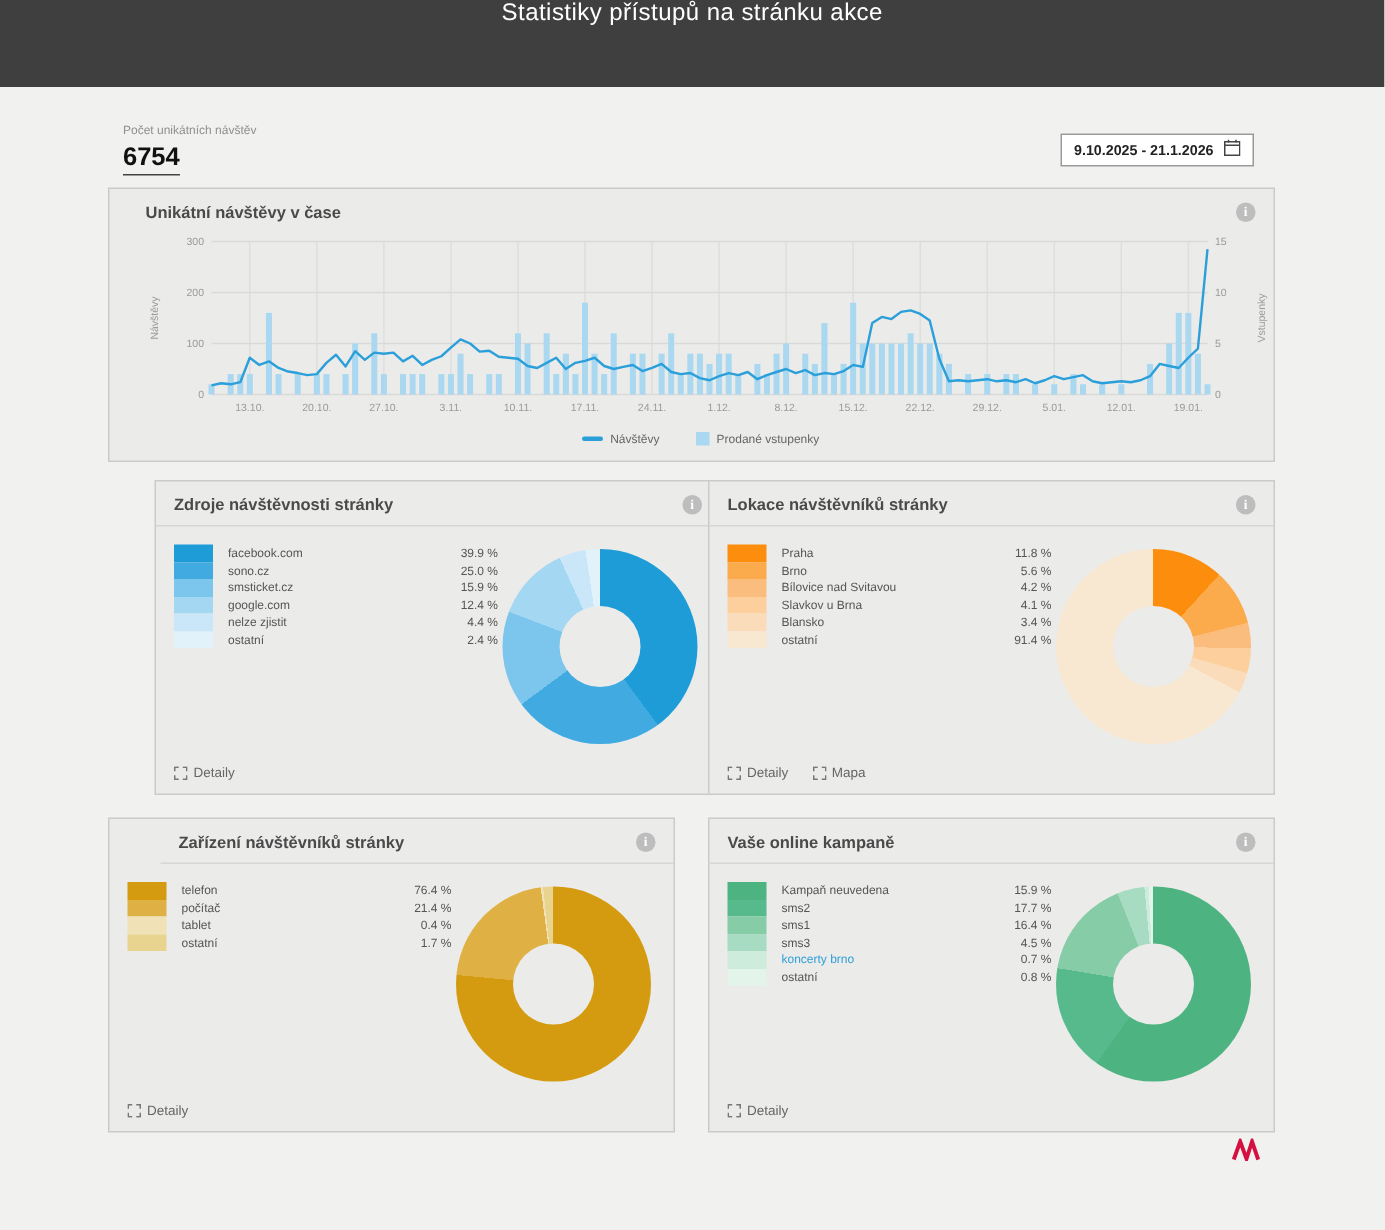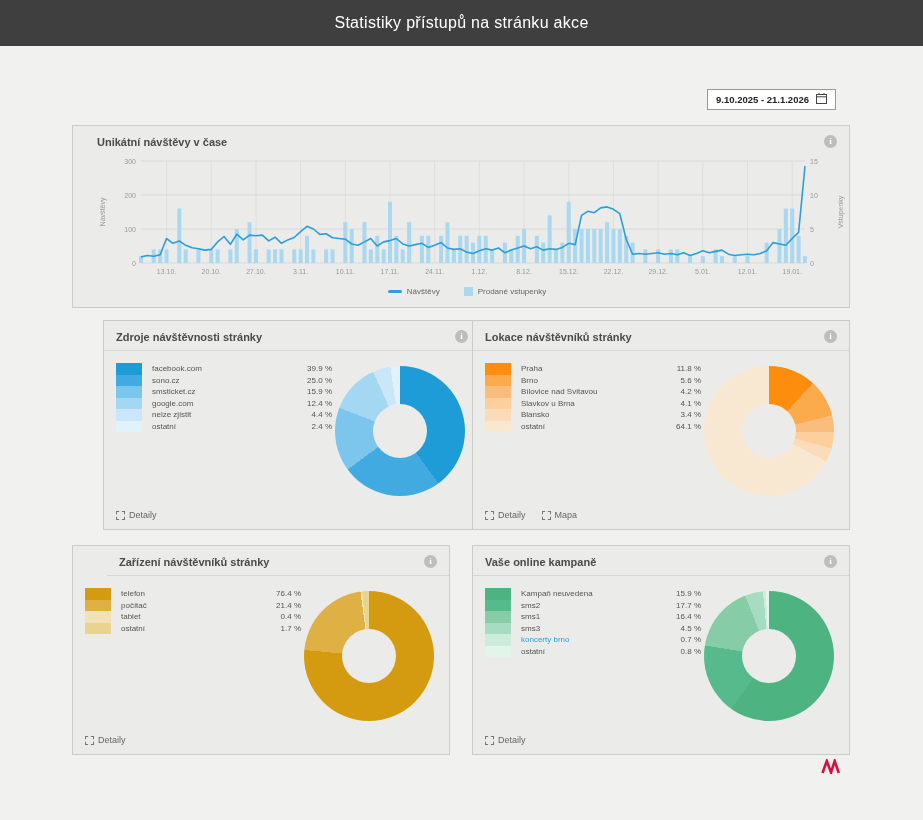--- a/index.html
+++ b/index.html
@@ -4,22 +4,22 @@
 <style>
   * { box-sizing: border-box; margin: 0; padding: 0; }
   html,body { width:923px; height:820px; }
   body {
     font-family: "Liberation Sans", sans-serif;
     background:#f1f1ef;
     position:relative;
     overflow:hidden;
   }
   .topbar {
-    height:46px; background:#3f3f3f;
-    display:flex; align-items:center; justify-content:center;
+    height:58px; background:#3f3f3f;
+    display:flex; justify-content:center;
   }
   .topbar h1 { color:#fff; font-size:16px; font-weight:400; letter-spacing:.3px; }
 
   .content { position:absolute; left:72px; top:58px; width:780px; height:762px; }
 
   .stats-row { position:absolute; left:10px; top:24px; display:flex; gap:18px; }
   .stat .stat-label { font-size:8px; color:#8f8f8f; margin-bottom:4px; }
   .stat .stat-value { font-size:17px; font-weight:bold; color:#111;
     display:inline-block; border-bottom:1px solid #444; padding-bottom:1px; }
 
@@ -79,20 +79,24 @@
 </head>
 <body>
 
 <div class="topbar">
   <h1>Statistiky přístupů na stránku akce</h1>
 </div>
 
 <div class="content">
 
   <div class="stats-row">
+    <div class="stat">
+      <div class="stat-label">Počet unikátních návštěv</div>
+      <div class="stat-value">6754</div>
+    </div>
   </div>
 
   <div class="daterange">
     <span>9.10.2025 - 21.1.2026</span>
     <span>
       <svg width="11" height="11" viewBox="0 0 11 11">
           <rect x="0.5" y="1.5" width="10" height="9" fill="none" stroke="#444" stroke-width="1"></rect>
           <line x1="0.5" y1="3.8" x2="10.5" y2="3.8" stroke="#444" stroke-width="1"></line>
           <line x1="3" y1="0" x2="3" y2="2" stroke="#444" stroke-width="1"></line>
           <line x1="8" y1="0" x2="8" y2="2" stroke="#444" stroke-width="1"></line>
@@ -321,21 +325,21 @@
           <div class="legend-pct">4.1 %</div>
         </div>
         <div class="legend-row">
           <div class="swatch" style="background: rgb(250, 220, 186);"></div>
           <div class="legend-label">Blansko</div>
           <div class="legend-pct">3.4 %</div>
         </div>
         <div class="legend-row">
           <div class="swatch" style="background: rgb(248, 231, 209);"></div>
           <div class="legend-label">ostatní</div>
-          <div class="legend-pct">64.1 %</div>
+          <div class="legend-pct">91.4 %</div>
         </div>
       </div>
       <div class="donut" style="background: conic-gradient(rgb(253, 142, 13) 0deg, rgb(253, 142, 13) 42.48deg, rgb(251, 170, 76) 42.48deg, rgb(251, 170, 76) 75.96deg, rgb(251, 189, 126) 75.96deg, rgb(251, 189, 126) 91.08deg, rgb(252, 207, 157) 91.08deg, rgb(252, 207, 157) 105.84deg, rgb(250, 220, 186) 105.84deg, rgb(250, 220, 186) 118.08deg, rgb(248, 231, 209) 118.08deg, rgb(248, 231, 209) 360deg);">
         <div class="hole"></div>
       </div>
       <div class="card-footer">
         <div class="footer-link">
           <svg width="9" height="9" viewBox="0 0 10 10">
             <path d="M0.5,3.5 V0.5 H3.5 M6.5,0.5 H9.5 V3.5 M9.5,6.5 V9.5 H6.5 M3.5,9.5 H0.5 V6.5" fill="none" stroke="#777" stroke-width="1.2"></path>
           </svg>

